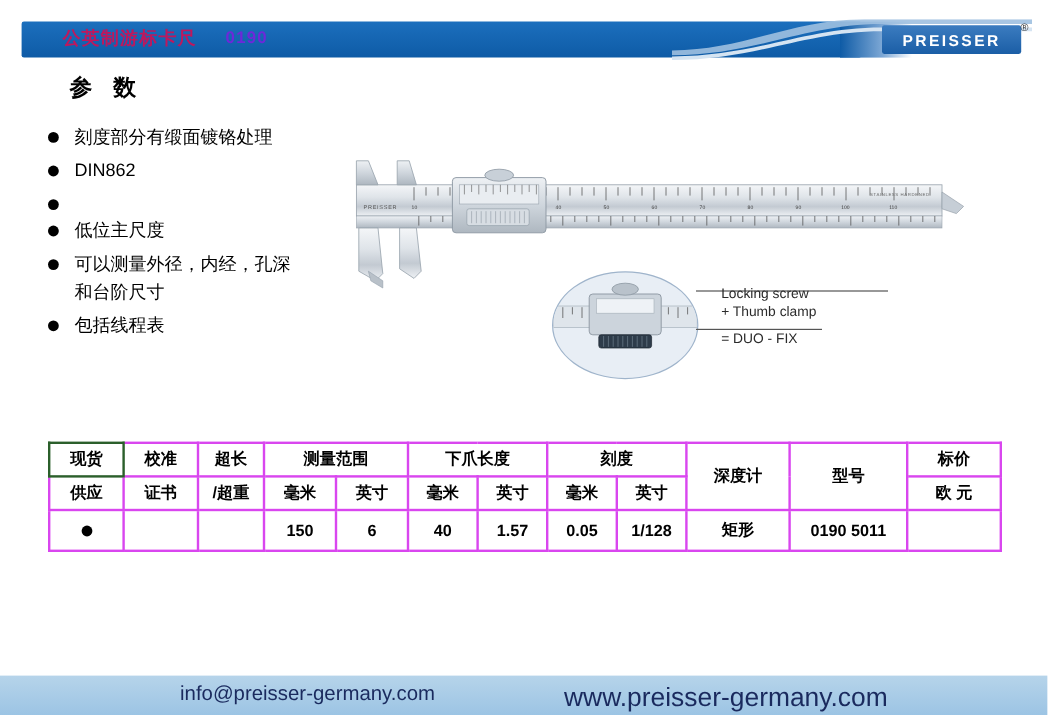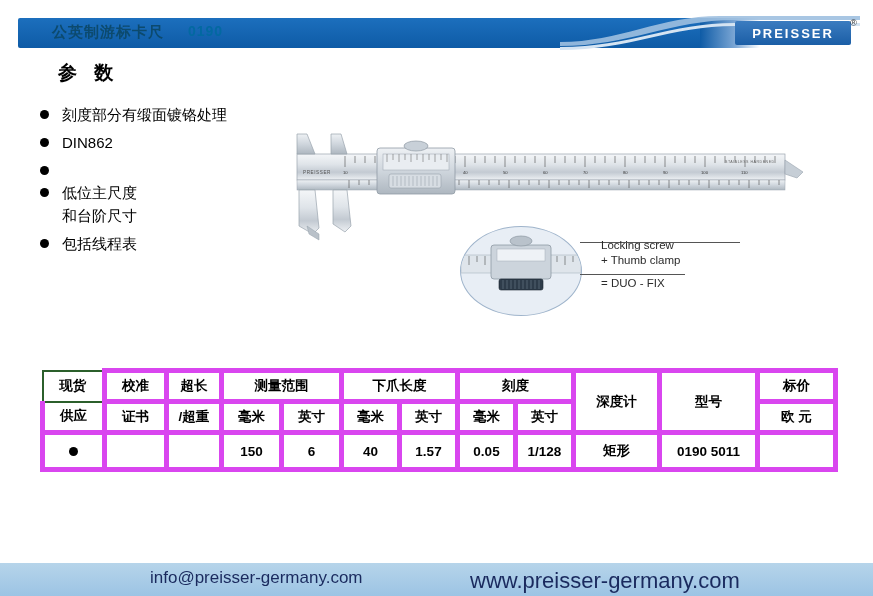--- a/index.html
+++ b/index.html
@@ -38,31 +38,31 @@
     left: 700px;
     top: 0;
     width: 60px;
     height: 30px;
     background: linear-gradient(to right, #0e5ba6 0%, #7fa9d6 60%, #ffffff 100%);
   }
   .header-title {
     position: absolute;
     left: 52px;
     top: 5px;
-    color: #0c4a6e;
+    color: #be185d;
     font-size: 15px;
     font-weight: bold;
     letter-spacing: 1px;
     white-space: nowrap;
   }
   .header-code {
     position: absolute;
     left: 188px;
     top: 5px;
-    color: #0369a1;
+    color: #6d28d9;
     font-size: 14px;
     font-weight: bold;
     letter-spacing: 1px;
   }
   .header-swoosh {
     position: absolute;
     left: 560px;
     top: -2px;
     width: 300px;
     height: 44px;
@@ -194,21 +194,21 @@
   
   .spec-table {
     position: absolute;
     left: 40px;
     top: 368px;
     width: 793px;
     border-collapse: collapse;
     table-layout: fixed;
   }
   .spec-table td, .spec-table th {
-    border: 5px solid #d946ef;
+    border: 2px solid #d946ef;
     text-align: center;
     vertical-align: middle;
     font-size: 13.5px;
     color: #000;
     padding: 2px 1px;
   }
   .spec-table th {
     font-weight: bold;
     height: 22px;
   }
@@ -288,20 +288,24 @@
   <div class="feature-item">
     <span class="bullet"></span>
     <span class="feature-text">DIN862</span>
   </div>
   <div class="feature-item">
     <span class="bullet"></span>
   </div>
   <div class="feature-item">
     <span class="bullet"></span>
     <span class="feature-text">低位主尺度</span>
+  </div>
+  <div class="feature-item">
+    <span class="bullet"></span>
+    <span class="feature-text">可以测量外径，内经，孔深</span>
   </div>
   <div class="feature-sub">和台阶尺寸</div>
   <div class="feature-item">
     <span class="bullet"></span>
     <span class="feature-text">包括线程表</span>
   </div>
 </div>
 
 <div class="product-area">
 

